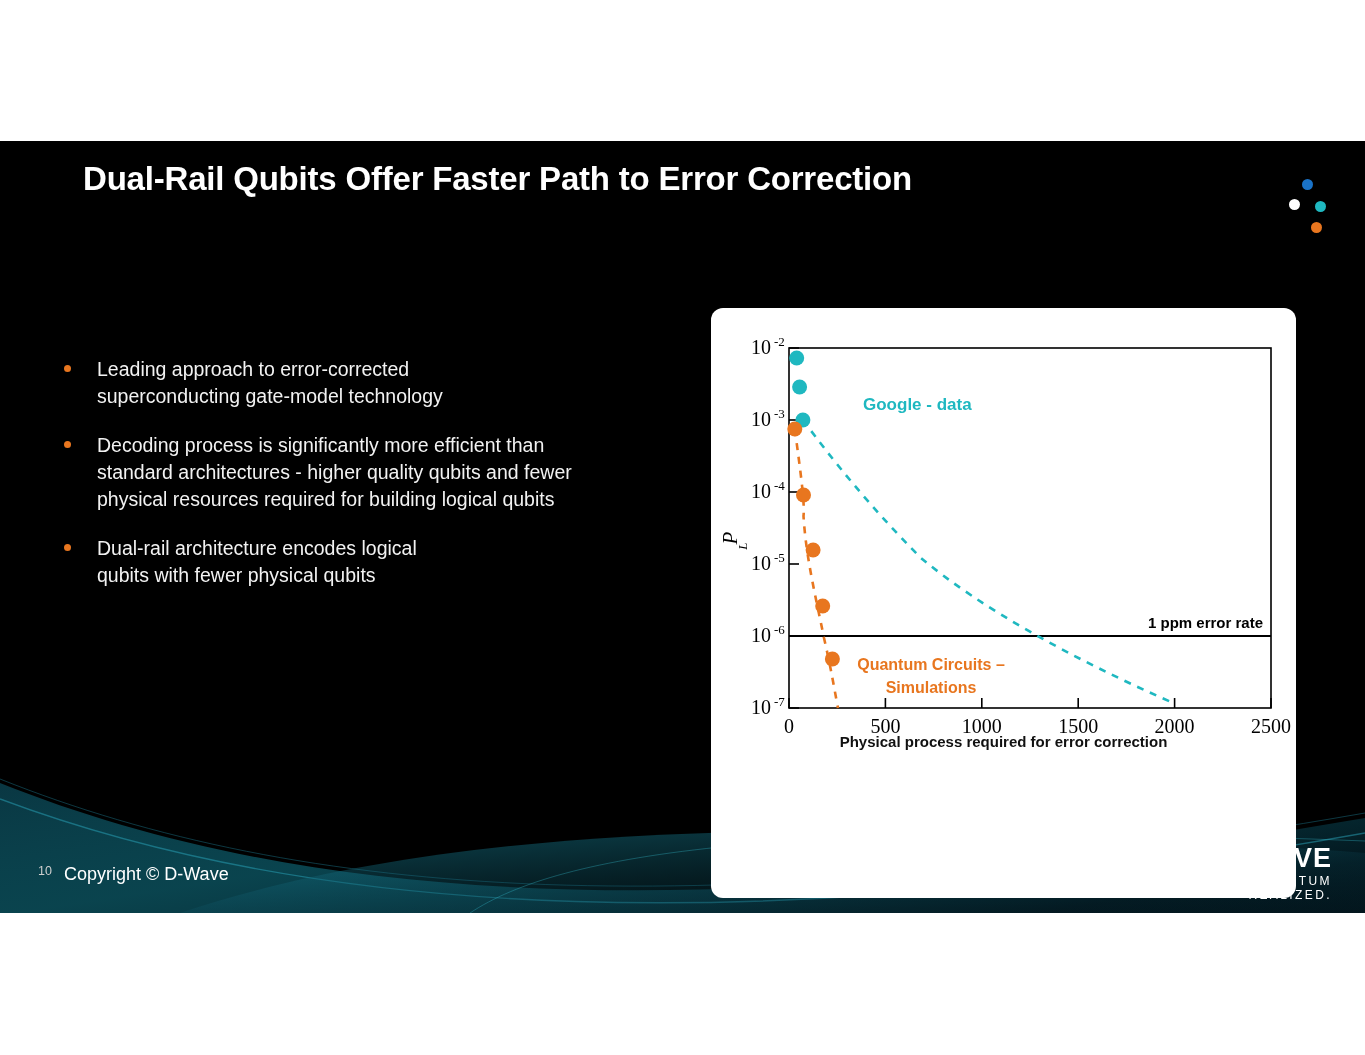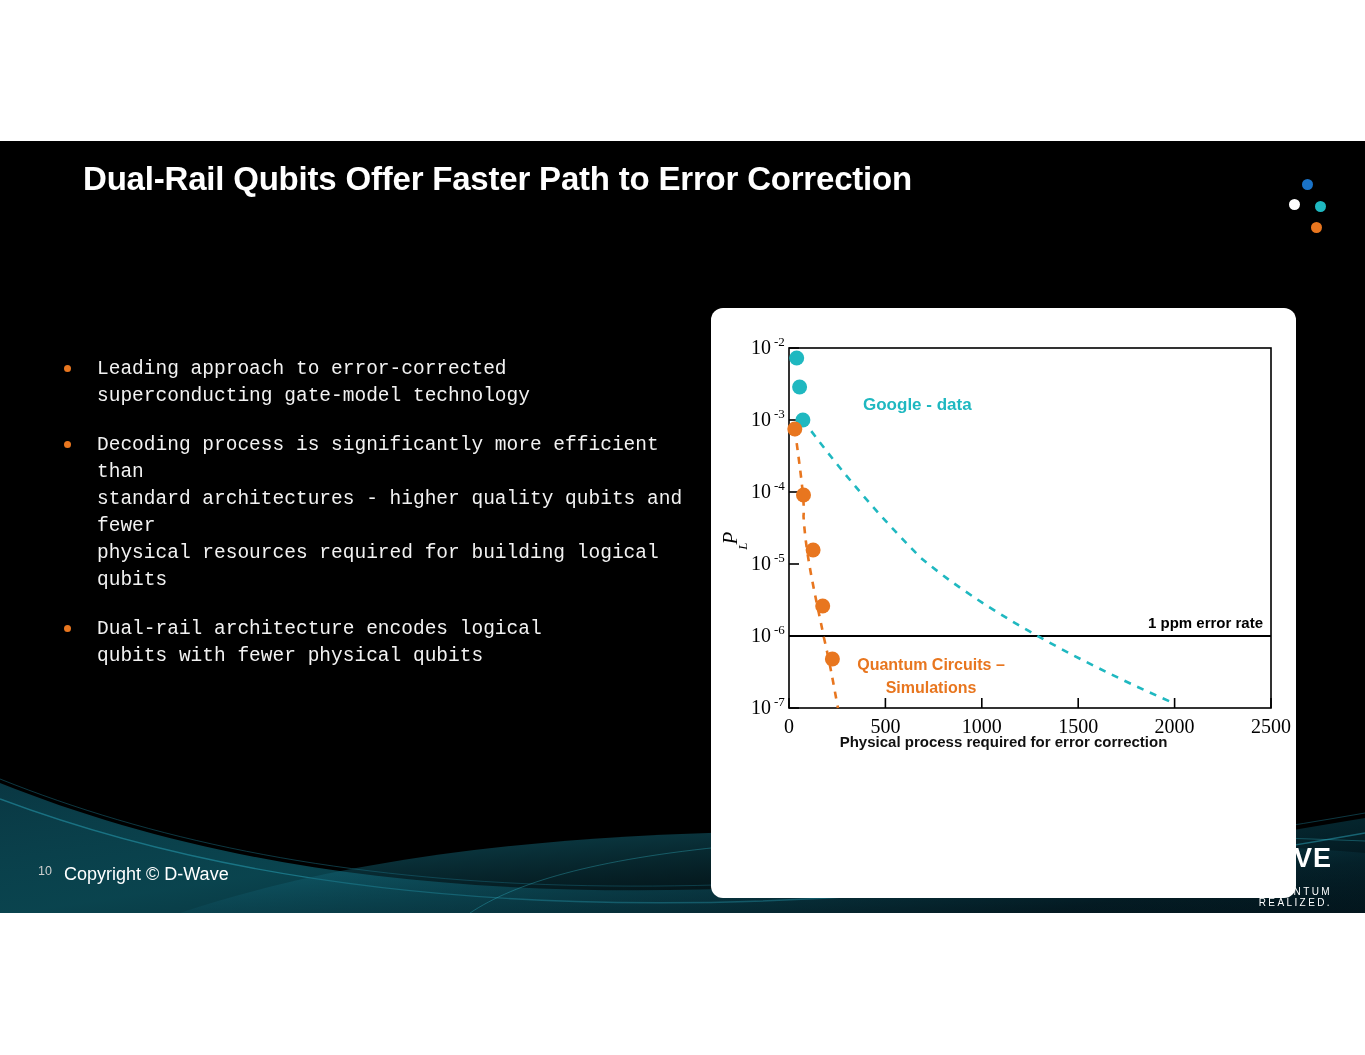--- a/index.html
+++ b/index.html
@@ -60,21 +60,20 @@
 
   
   #bullets {
     position: absolute;
     left: 60px;
     top: 215px;
     width: 640px;
     color: #f2f2f2;
     font-size: 19.5px;
     line-height: 27px;
-    font-family: Liberation Mono, monospace;
   }
   .bullet-row {
     position: relative;
     padding-left: 37px;
     margin-bottom: 22px;
   }
   .bullet-dot {
     position: absolute;
     left: 4px;
     top: 9px;
@@ -143,23 +142,23 @@
     text-align: right;
     color: #ffffff;
   }
   #dwave-word {
     font-size: 27px;
     font-weight: bold;
     letter-spacing: 1px;
     line-height: 28px;
   }
   #dwave-tag {
-    font-size: 10px;
+    font-size: 12px;
     letter-spacing: 2.4px;
-    margin-top: 14px;
+    margin-top: 2px;
   }
 </style>
 </head>
 <body>
 
 <div id="slide">
 
   <svg class="swoosh" width="1365" height="310" viewBox="0 0 1365 310" style="left:0; top:462px;">
     <defs>
       <linearGradient id="sw1" x1="0" y1="0" x2="1" y2="0.6">

